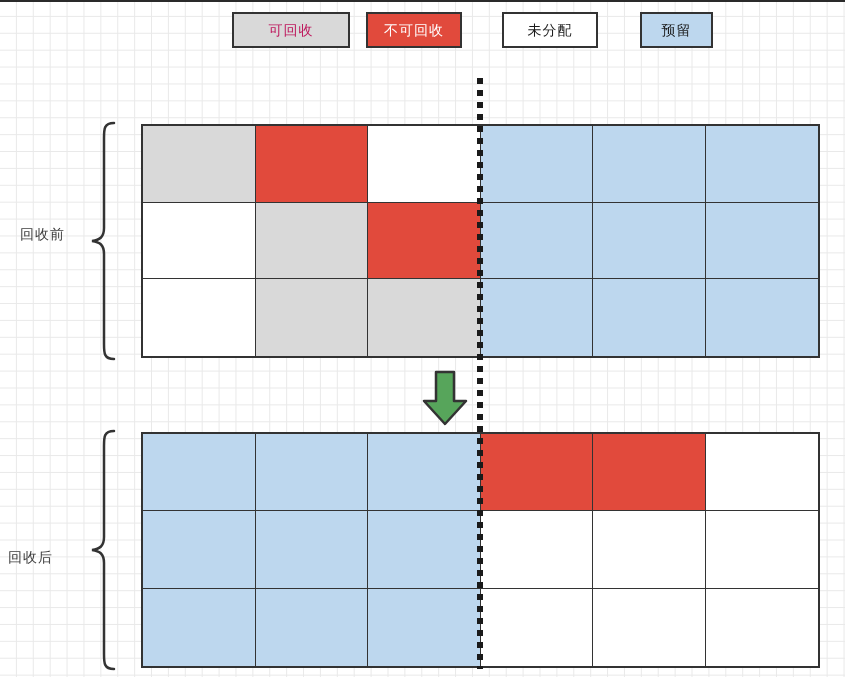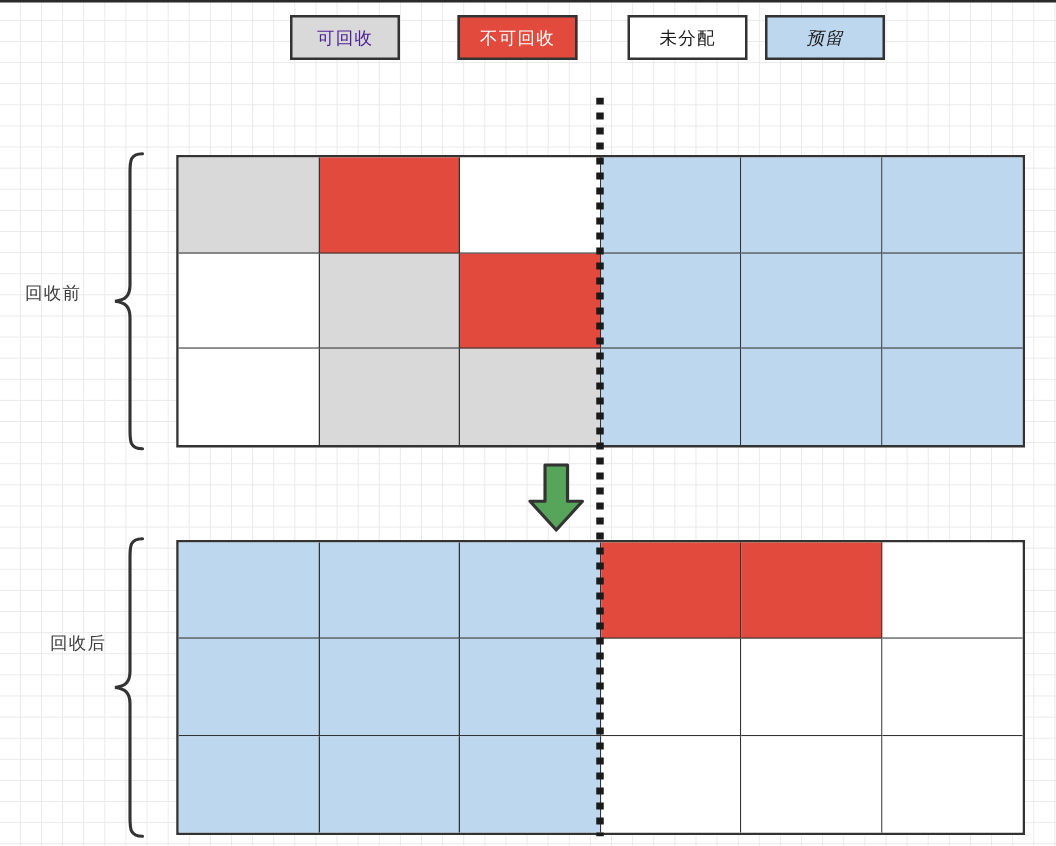--- a/index.html
+++ b/index.html
@@ -90,30 +90,30 @@
   #arrow { position: absolute; left: 420px; top: 368px; }
 </style>
 </head>
 <body>
 
 <div id="canvas">
 
   <div id="top-rule"></div>
 
   <div id="legend">
-    <div class="legend-box" style="left:232px; top:12px; width:88px; height:36px; background:#D9D9D9; color:#4c1d95;">
+    <div class="legend-box" style="left:232px; top:12px; width:118px; height:36px; background:#D9D9D9; color:#be185d;">
       <span>可回收</span>
     </div>
     <div class="legend-box" style="left:366px; top:12px; width:96px; height:36px; background:#E14A3C; color:#ffffff;">
       <span>不可回收</span>
     </div>
     <div class="legend-box" style="left:502px; top:12px; width:96px; height:36px; background:#FFFFFF; color:#1a1a1a;">
       <span>未分配</span>
     </div>
-    <div class="legend-box" style="left:612px; top:12px; width:96px; height:36px; background:#BDD7EE; color:#1a1a1a;font-style:italic;">
+    <div class="legend-box" style="left:640px; top:12px; width:73px; height:36px; background:#BDD7EE; color:#1a1a1a;">
       <span>预留</span>
     </div>
   </div>
 
   <div class="brace-label" style="left:20px; top:226px;">回收前</div>
   <svg class="brace" style="left:84px; top:120px;" width="34" height="242" viewBox="0 0 34 242">
     <path d="M30 3 C 20 3, 20 9, 20 18 L20 108 C20 117, 16 120, 8 121 C16 122, 20 125, 20 134 L20 224 C20 233, 20 239, 30 239" fill="none" stroke="#333333" stroke-width="2.5" stroke-linecap="round"></path>
   </svg>
 
   <div class="grid" style="left:141px; top:124px; width:679px; height:234px;">
@@ -137,21 +137,21 @@
     <div class="cell lastrow" style="background:#D9D9D9;"></div>
     <div class="cell lastrow" style="background:#BDD7EE;"></div>
     <div class="cell lastrow" style="background:#BDD7EE;"></div>
     <div class="cell lastrow lastcol" style="background:#BDD7EE;"></div>
   </div>
 
   <svg id="arrow" width="50" height="60" viewBox="0 0 50 60">
     <path d="M16 4 L34 4 L34 33 L46 33 L25 56 L4 33 L16 33 Z" fill="#57A55B" stroke="#333333" stroke-width="2.5" stroke-linejoin="round"></path>
   </svg>
 
-  <div class="brace-label" style="left:8px; top:506px;margin-left:32px;">回收后</div>
+  <div class="brace-label" style="left:8px; top:549px;">回收后</div>
   <svg class="brace" style="left:84px; top:428px;" width="34" height="244" viewBox="0 0 34 244">
     <path d="M30 3 C 20 3, 20 9, 20 18 L20 109 C20 118, 16 121, 8 122 C16 123, 20 126, 20 135 L20 226 C20 235, 20 241, 30 241" fill="none" stroke="#333333" stroke-width="2.5" stroke-linecap="round"></path>
   </svg>
 
   <div class="grid" style="left:141px; top:432px; width:679px; height:236px;">
 
     <div class="cell" style="background:#BDD7EE;"></div>
     <div class="cell" style="background:#BDD7EE;"></div>
     <div class="cell" style="background:#BDD7EE;"></div>
     <div class="cell" style="background:#E14A3C;"></div>

